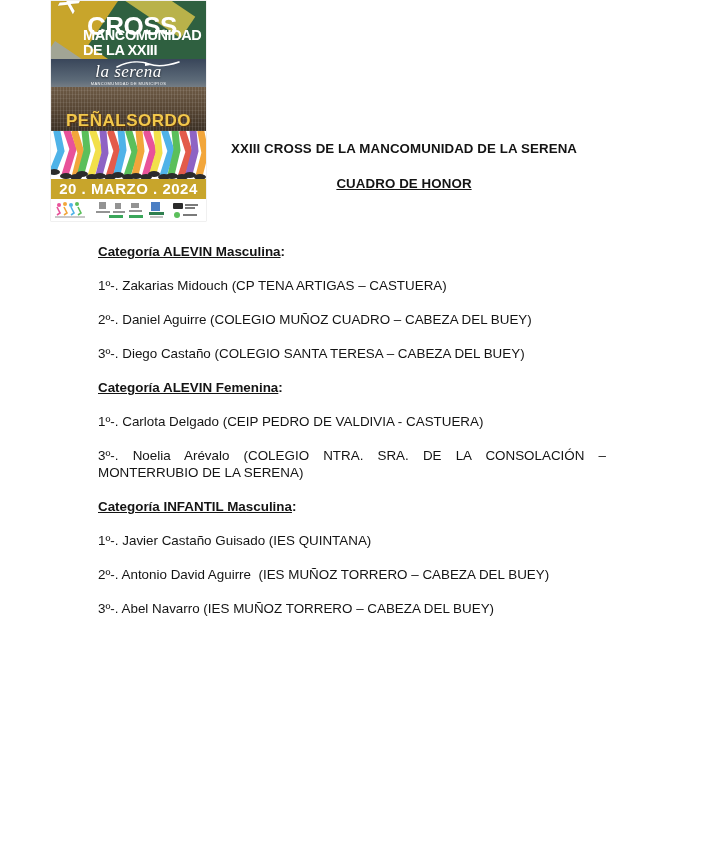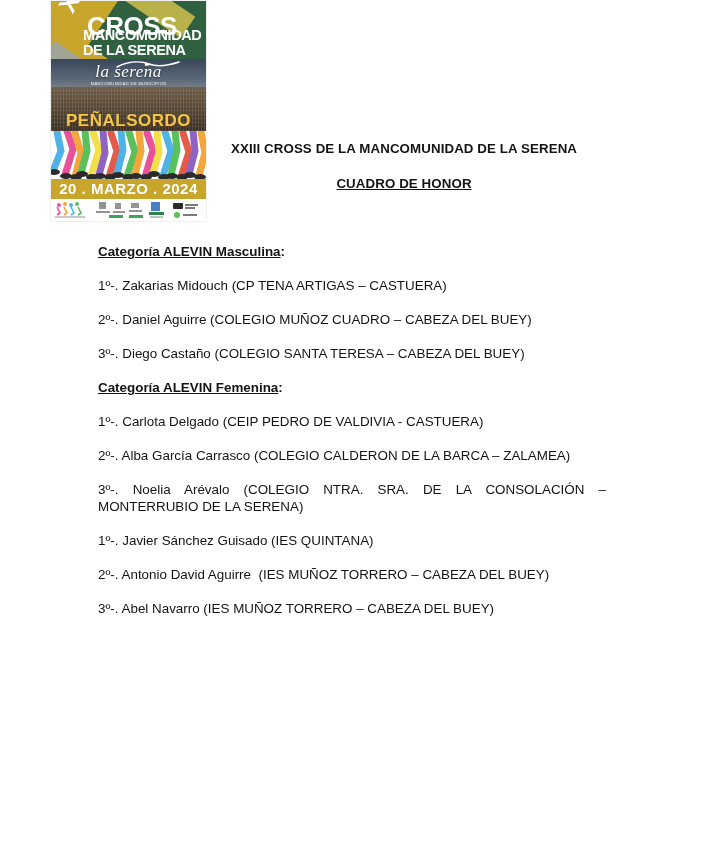--- a/index.html
+++ b/index.html
@@ -258,21 +258,21 @@
 
 <div class="poster">
 
   <div class="poster-head">
     <div class="diag-green"></div>
     <div class="diag-olive"></div>
     <div class="diag-grey"></div>
     <div class="roman">XXIII</div>
     <div class="cross-word">CROSS</div>
     <div class="manco-1">MANCOMUNIDAD</div>
-    <div class="manco-2">DE LA SERENA</div>
+    <div class="manco-2">DE LA XXIII</div>
   </div>
 
   <div class="poster-photo">
     <div class="photo-sky"></div>
     <div class="photo-town"></div>
     <svg class="serena-swoosh" viewBox="0 0 66 9">
       <path d="M2 7 C 14 1, 26 1, 34 4 C 42 7, 52 6, 64 2" stroke="#ffffff" stroke-width="1.6" fill="none" stroke-linecap="round"></path>
       <path d="M30 2 L 36 5 L 30 6 Z" fill="#ffffff"></path>
     </svg>
     <div class="serena-logo">
@@ -378,21 +378,21 @@
 
 <div class="cat-block">
       <div class="cat-heading"><span class="u">Categoría ALEVIN Masculina</span><span>:</span></div>
       <div class="entry">1º-. Zakarias Midouch (CP TENA ARTIGAS – CASTUERA)</div>
       <div class="entry">2º-. Daniel Aguirre (COLEGIO MUÑOZ CUADRO – CABEZA DEL BUEY)</div>
       <div class="entry">3º-. Diego Castaño (COLEGIO SANTA TERESA – CABEZA DEL BUEY)</div>
     </div>
     <div class="cat-block">
       <div class="cat-heading"><span class="u">Categoría ALEVIN Femenina</span><span>:</span></div>
       <div class="entry">1º-. Carlota Delgado (CEIP PEDRO DE VALDIVIA - CASTUERA)</div>
-      <div class="entry">2º-. Alba García Carrasco (COLEGIO CALDERON DE LA BARCA – ZALAMEA)</div>
       <div class="entry justified">3º-. Noelia Arévalo (COLEGIO NTRA. SRA. DE LA CONSOLACIÓN – MONTERRUBIO DE LA SERENA)</div>
     </div>
     <div class="cat-block">
-      <div class="entry">1º-. Javier Sánchez Guisado (IES QUINTANA)</div>
+      <div class="cat-heading"><span class="u">Categoría INFANTIL Masculina</span><span>:</span></div>
+      <div class="entry">1º-. Javier Castaño Guisado (IES QUINTANA)</div>
       <div class="entry">2º-. Antonio David Aguirre  (IES MUÑOZ TORRERO – CABEZA DEL BUEY)</div>
       <div class="entry">3º-. Abel Navarro (IES MUÑOZ TORRERO – CABEZA DEL BUEY)</div>
     </div>
   </div>
 
 </body></html>

